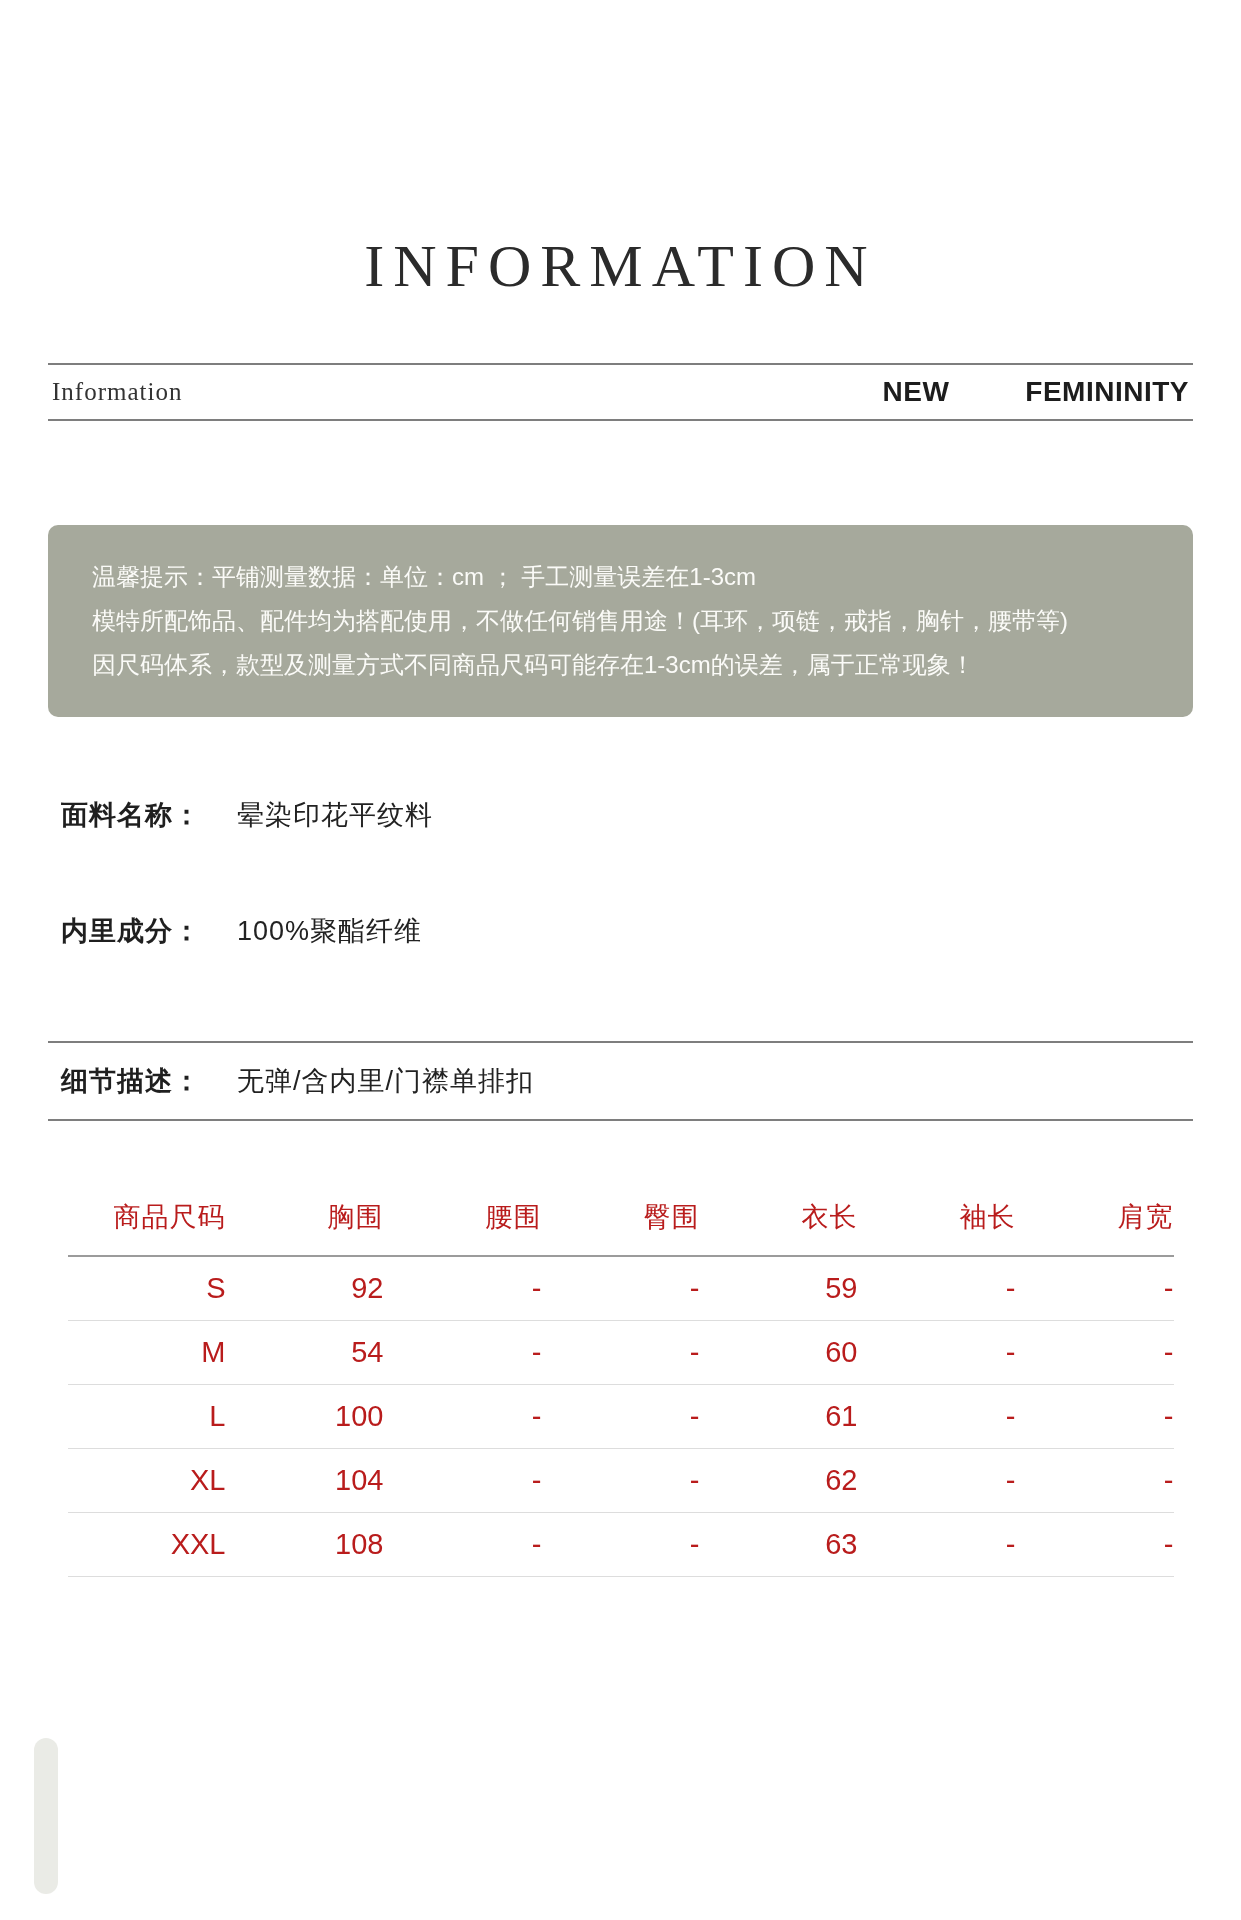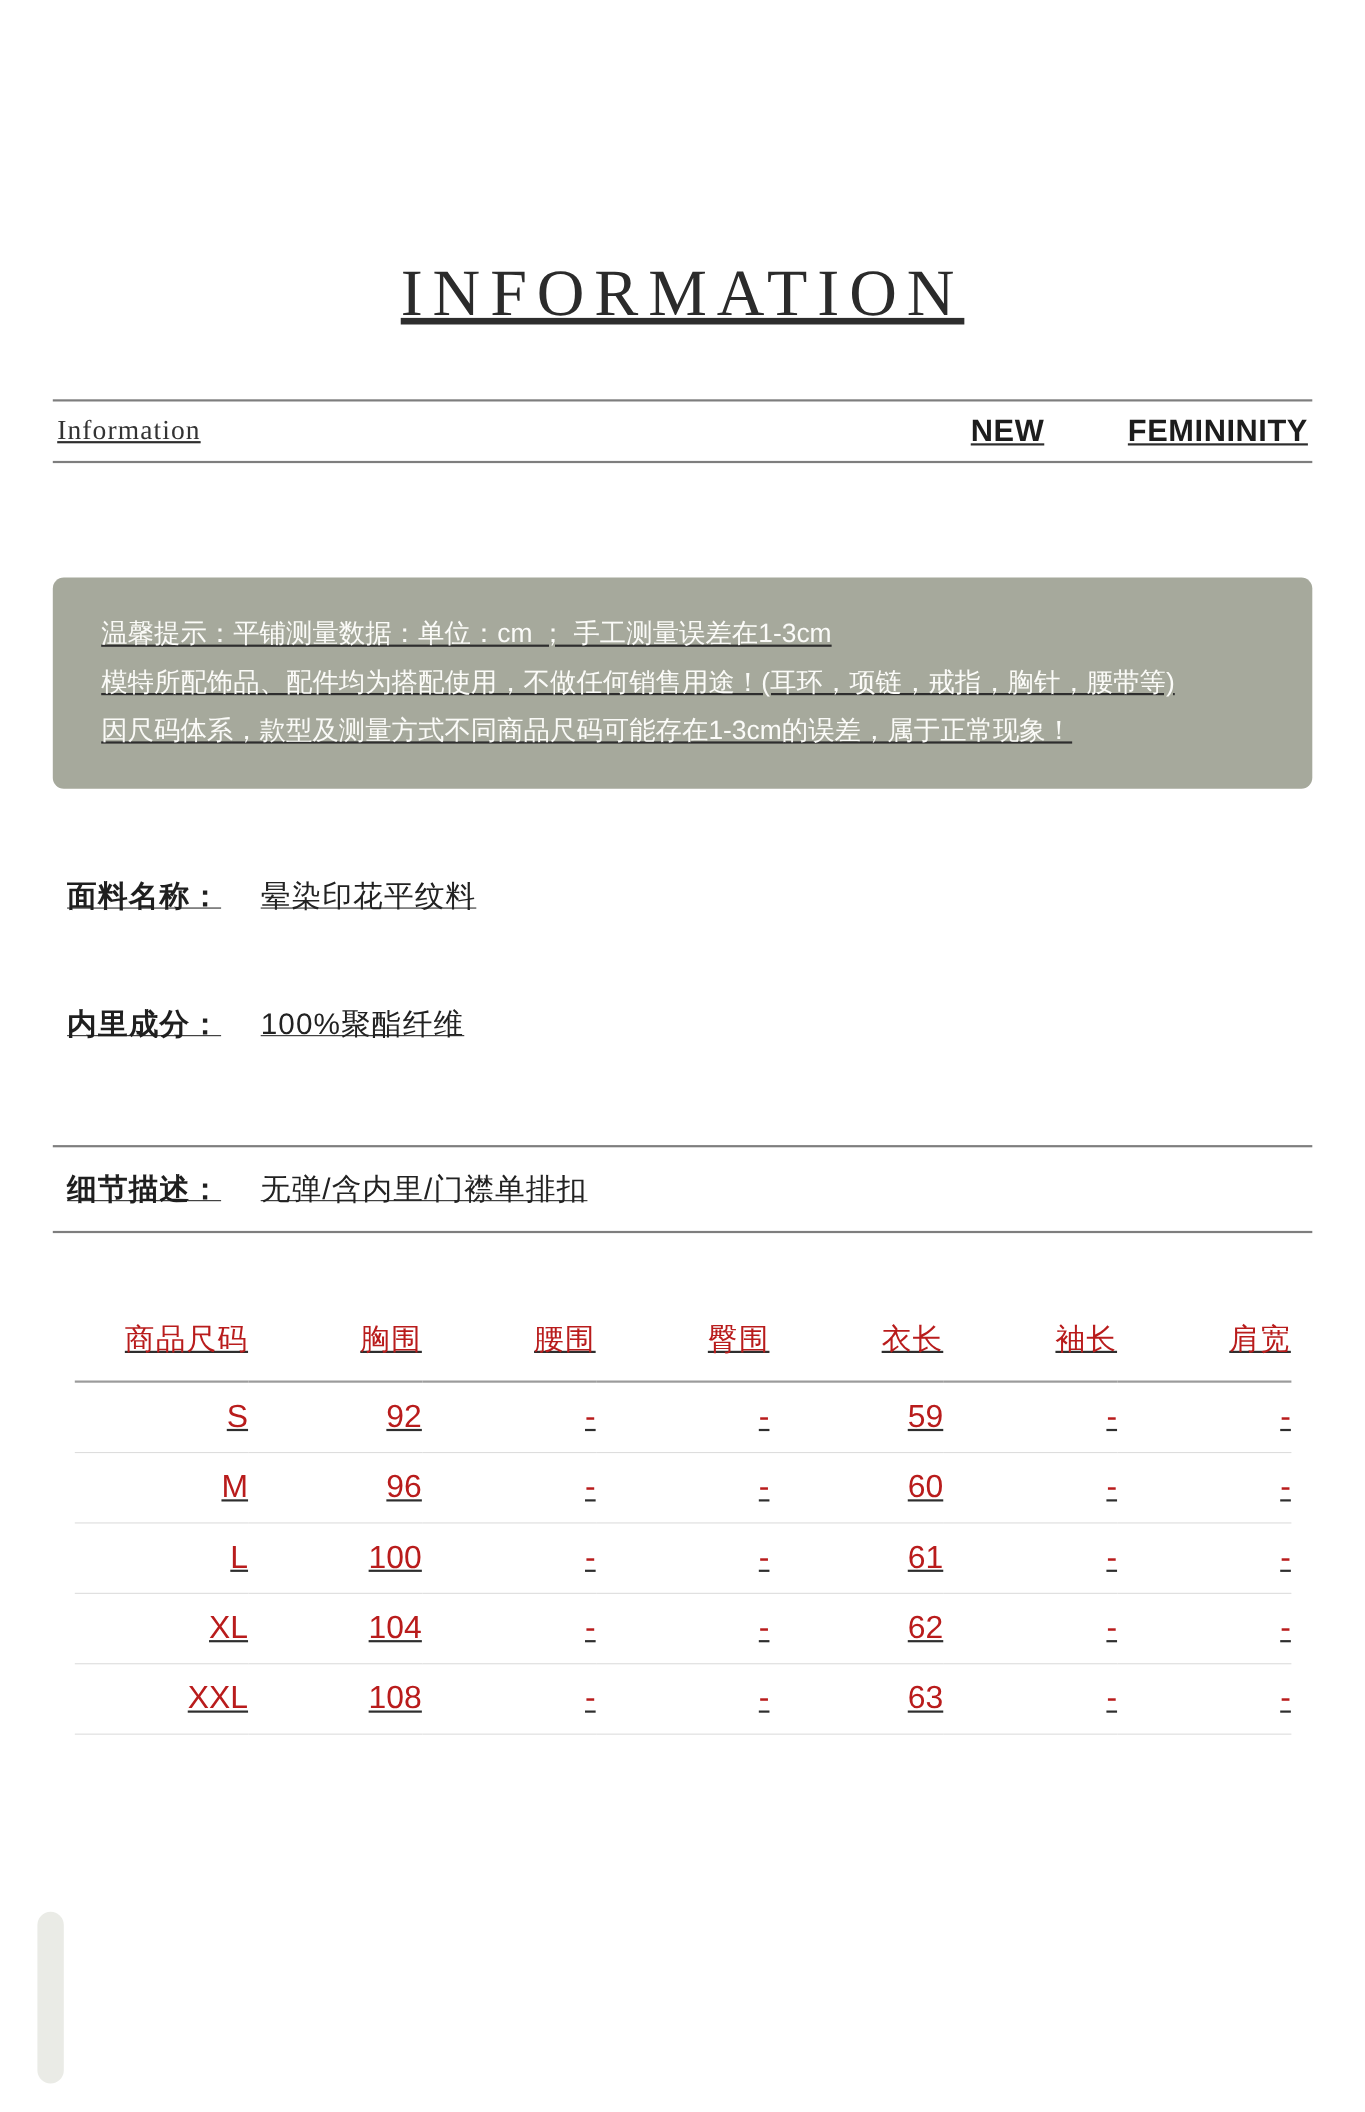--- a/index.html
+++ b/index.html
@@ -8,21 +8,20 @@
     width: 1241px;
     font-family: "Liberation Sans", "DejaVu Sans", sans-serif;
     color: #2e2e2e;
   }
   .page {
     position: relative;
     width: 1241px;
     height: 1920px;
     background: #ffffff;
     overflow: hidden;
-    text-decoration: underline;
   }
 
   
   .main-title {
     margin: 0;
     padding-top: 232px;
     text-align: center;
     font-family: "Liberation Serif", "DejaVu Serif", serif;
     font-weight: 400;
     font-size: 60px;
@@ -176,21 +175,21 @@
           <td>S</td>
           <td>92</td>
           <td>-</td>
           <td>-</td>
           <td>59</td>
           <td>-</td>
           <td>-</td>
         </tr>
         <tr>
           <td>M</td>
-          <td>96</td>
+          <td>54</td>
           <td>-</td>
           <td>-</td>
           <td>60</td>
           <td>-</td>
           <td>-</td>
         </tr>
         <tr>
           <td>L</td>
           <td>100</td>
           <td>-</td>

